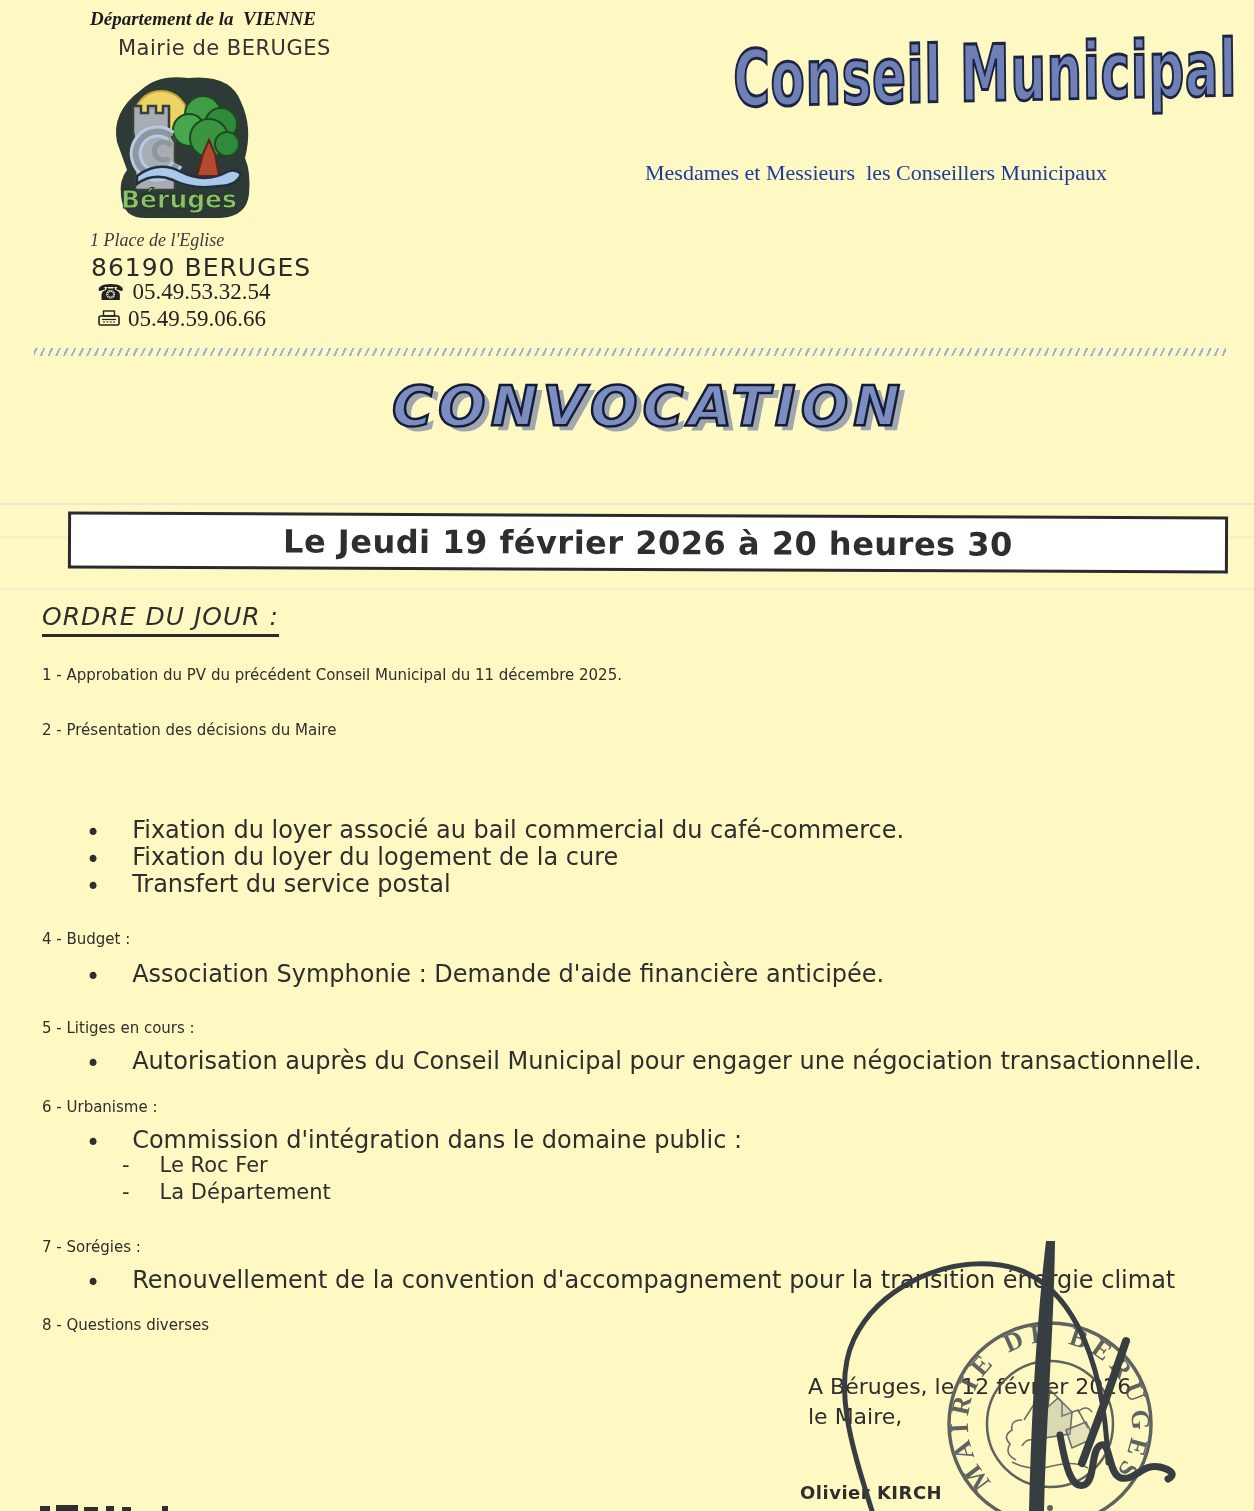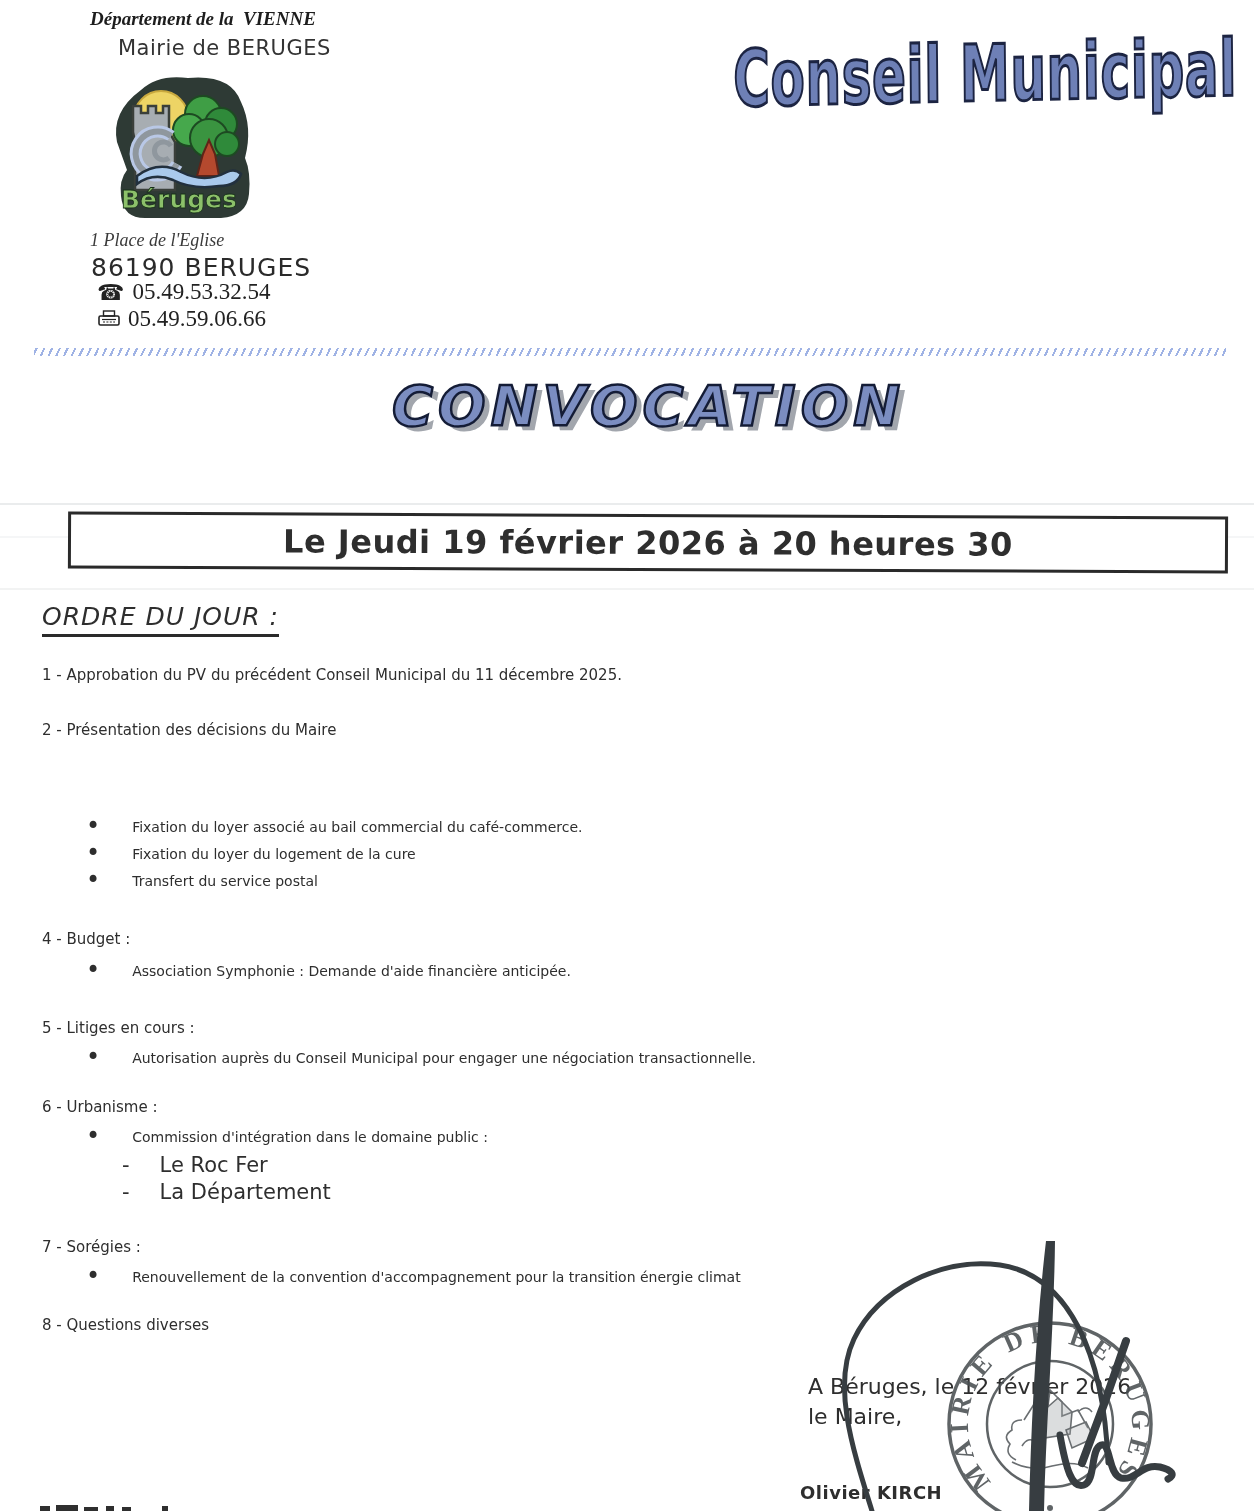--- a/index.html
+++ b/index.html
@@ -1,21 +1,21 @@
 <!DOCTYPE html>
 <html><head>
 <meta charset="utf-8">
 <style>
   * { margin:0; padding:0; box-sizing:border-box; }
   html,body { background:#9a9a9a; }
   .page {
     position:relative;
     width:1254px; height:1511px;
     margin:0 auto;
-    background:#ffffff;
+    background:#fef9c3;
     overflow:hidden;
     font-family:"DejaVu Sans", sans-serif;
     color:#2b2b2b;
   }
   .abs { position:absolute; }
 
   
   .dept-line {
     font-family:"Liberation Serif", serif;
     font-style:italic; font-weight:bold;
@@ -78,21 +78,21 @@
     background:#fff;
     transform:rotate(.25deg);
     display:flex; align-items:center; justify-content:center;
   }
   .date-box-text { font-size:32px; font-weight:bold; letter-spacing:.5px; }
   .ordre-heading {
     font-size:25px; letter-spacing:1px;
     border-bottom:3px solid #2a2a2a; padding-bottom:3px;font-style:italic;
   }
   .agenda-line { font-size:15px; white-space:nowrap; }
-  .bullet-row { display:flex; align-items:center; font-size:14px; white-space:nowrap; }
+  .bullet-row { display:flex; align-items:flex-end; font-size:24px; white-space:nowrap; }
   .bullet-row::before {
     content:"\2022";
     font-size:24px; line-height:21px;
     margin-right:32px; margin-left:0; color:#2e2e2e;
   }
   .dash-row { display:flex; font-size:21px; white-space:nowrap; }
   .dash-row::before { content:"-"; margin-right:30px; color:#2e2e2e; }
 
   
   .sig-text { font-size:22px; }
@@ -156,20 +156,21 @@
         <rect x="1" y="7" width="20" height="9" rx="1.5" fill="none" stroke="#222" stroke-width="1.6"></rect>
         <rect x="5.5" y="2" width="11" height="5" fill="none" stroke="#222" stroke-width="1.4"></rect>
         <line x1="4" y1="10.5" x2="18" y2="10.5" stroke="#222" stroke-width="1.2"></line>
         <line x1="5" y1="13" x2="17" y2="13" stroke="#222" stroke-width="1.2" stroke-dasharray="2 1.4"></line>
       </svg>
     </span>
     <span>05.49.59.06.66</span>
   </div>
 
   <div class="abs wordart-title" style="left:733px;top:40px">Conseil Municipal</div>
+  <div class="abs recipients" style="left:645px;top:160px">Mesdames et Messieurs  les Conseillers Municipaux</div>
 
   <div class="abs hatch-line" style="left:34px;top:348px"></div>
   <div class="abs convocation" style="left:392px;top:378px">CONVOCATION</div>
 
 
   <div class="abs date-box" style="left:68px;top:514px">
     <span class="date-box-text hand">Le Jeudi 19 février 2026 à 20 heures 30</span>
   </div>
 
   <div class="abs hand ordre-heading" style="left:42px;top:602px">ORDRE DU JOUR :</div>

